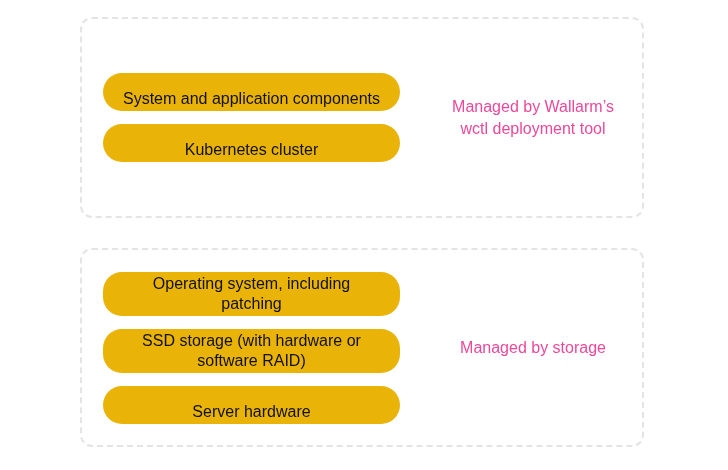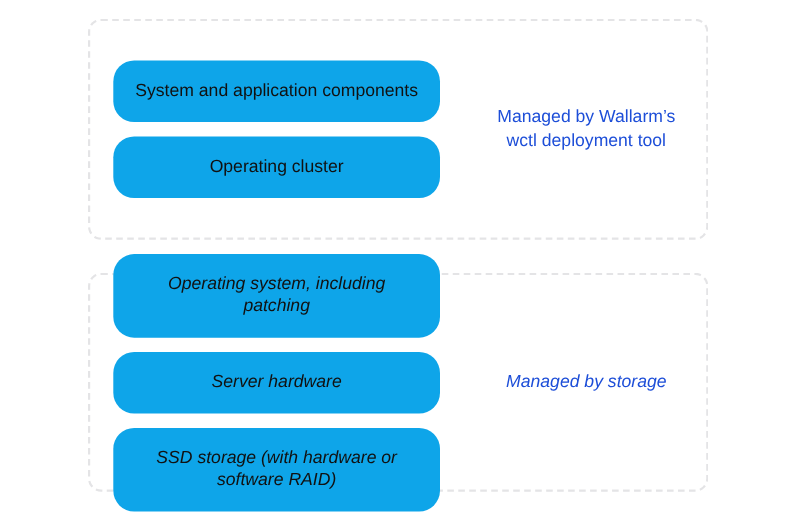--- a/index.html
+++ b/index.html
@@ -19,35 +19,35 @@
     position: absolute;
     left: 80px;
     width: 564px;
     box-sizing: border-box;
     border: 2px dashed #e4e4e6;
     border-radius: 12px;
     display: flex;
     align-items: center;
   }
   .group-box.top { top: 17px; height: 201px; }
-  .group-box.bottom { top: 248px; height: 199px; font-style: italic; }
+  .group-box.bottom { top: 248px; height: 199px; }
   .pills-column {
     margin-left: 21px;
     width: 297px;
     display: flex;
     flex-direction: column;
     gap: 13px;
     flex: none;
   }
   .pill {
     box-sizing: border-box;
     min-height: 38px;
-    padding: 18px 16px;
+    padding: 2px 16px;
     border-radius: 19px;
-    background: #0ea5e9;
+    background: #eab308;
     display: flex;
     align-items: flex-end;
     justify-content: center;
   }
   .pill-text {
     font-size: 16px;
     line-height: 20px;
     color: #111111;
     text-align: center;
     white-space: pre-line;
@@ -55,57 +55,57 @@
   .label-area {
     flex: 1;
     display: flex;
     align-items: center;
     justify-content: center;
     padding-left: 24px;
   }
   .group-label {
     font-size: 16px;
     line-height: 22px;
-    color: #1d4ed8;
+    color: #ec4899;
     text-align: center;
     white-space: pre-line;
   }
 </style>
 </head>
 <body>
 
 <div class="canvas">
 
   <div class="group-box top">
     <div class="pills-column">
       <div class="pill">
         <span class="pill-text">System and application components</span>
       </div>
       <div class="pill">
-        <span class="pill-text">Operating cluster</span>
+        <span class="pill-text">Kubernetes cluster</span>
       </div>
     </div>
     <div class="label-area">
       <span class="group-label">Managed by Wallarm’s
 wctl deployment tool</span>
     </div>
   </div>
 
   <div class="group-box bottom">
     <div class="pills-column">
       <div class="pill">
         <span class="pill-text">Operating system, including
 patching</span>
       </div>
       <div class="pill">
-        <span class="pill-text">Server hardware</span>
+        <span class="pill-text">SSD storage (with hardware or
+software RAID)</span>
       </div>
       <div class="pill">
-        <span class="pill-text">SSD storage (with hardware or
-software RAID)</span>
+        <span class="pill-text">Server hardware</span>
       </div>
     </div>
     <div class="label-area">
       <span class="group-label">Managed by storage</span>
     </div>
   </div>
 
 </div>
 
 </body></html>

